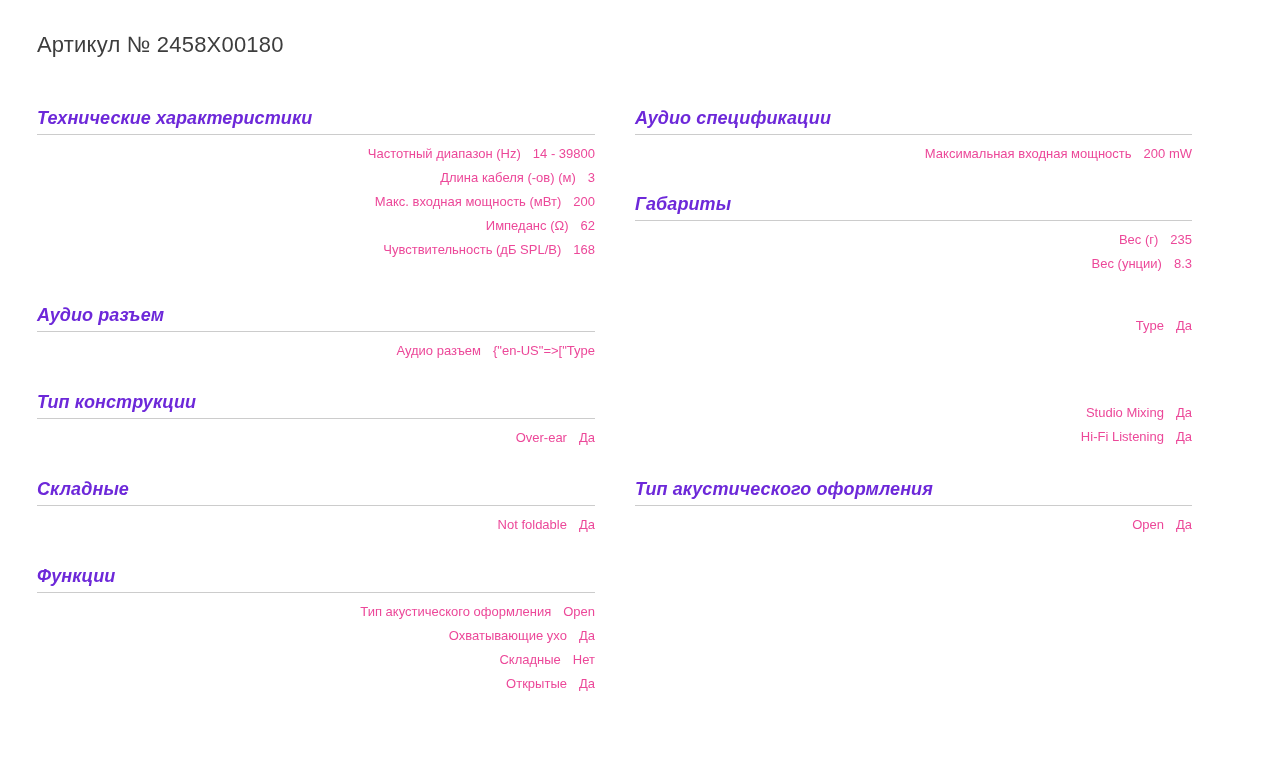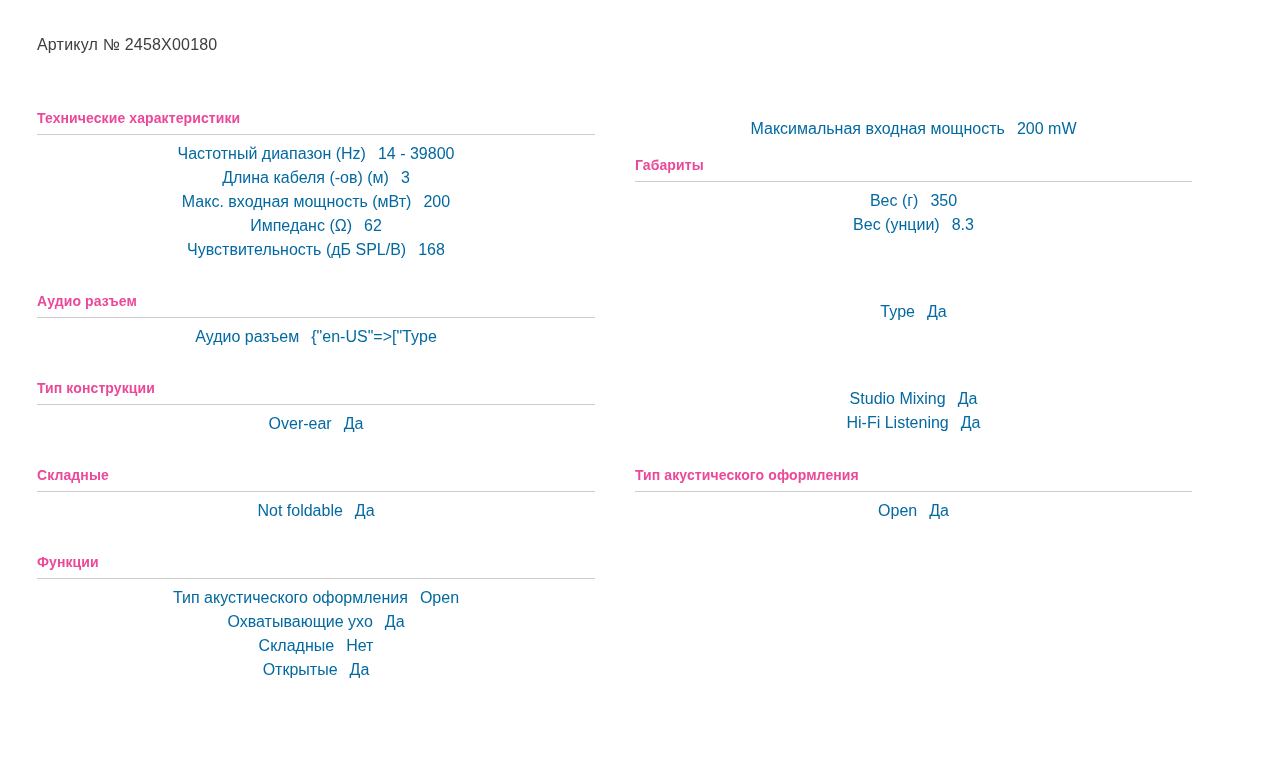--- a/index.html
+++ b/index.html
@@ -13,55 +13,56 @@
     width: 1280px;
     height: 769px;
     overflow: hidden;
   }
   .page {
     padding-left: 37px;
     width: 1232px;
   }
   .page-title {
     margin: 33px 0 0 0;
-    font-size: 16px;
+    font-size: 22px;
     line-height: 24px;
     font-weight: 400;
     color: #3d3d3d;
     letter-spacing: 0.2px;
   }
   .spec-grid {
     margin-top: 53px;
     display: grid;
     grid-template-columns: 558px 557px;
     column-gap: 40px;
     row-gap: 31px;
     align-items: start;
   }
   .spec-cell { min-height: 1px; }
-  .spec-section + .spec-section { margin-top: 16px; }
+  .spec-section + .spec-section { margin-top: 30px; }
   .spec-title {
     margin: 0;
-    font-size: 14px;
+    font-size: 18px;
     line-height: 17px;
     font-weight: 700;
-    color: #ec4899;
+    color: #6d28d9;
     padding-bottom: 7px;
     border-bottom: 1px solid #cccccc;
     letter-spacing: 0.1px;
+    font-style: italic;
   }
   .spec-rows { margin-top: 7px; }
   .spec-row {
     display: flex;
-    justify-content: center;
+    justify-content: flex-end;
     align-items: baseline;
     padding: 5px 0;
-    font-size: 16px;
+    font-size: 13px;
     line-height: 14px;
-    color: #0369a1;
+    color: #ec4899;
   }
   .spec-label { text-align: left; padding-right: 12px; }
   .spec-value { text-align: right; white-space: nowrap; }
 </style>
 </head>
 <body>
 
 <div class="page">
 
   <h1 class="page-title">Артикул № 2458X00180</h1>
@@ -91,33 +92,34 @@
           <div class="spec-row">
             <span class="spec-label">Чувствительность (дБ SPL/В)</span>
             <span class="spec-value">168</span>
           </div>
         </div>
       </section>
     </div>
 
     <div class="spec-cell">
       <section class="spec-section">
+        <h2 class="spec-title">Аудио спецификации</h2>
         <div class="spec-rows">
           <div class="spec-row">
             <span class="spec-label">Максимальная входная мощность</span>
             <span class="spec-value">200 mW</span>
           </div>
         </div>
       </section>
       <section class="spec-section">
         <h2 class="spec-title">Габариты</h2>
         <div class="spec-rows">
           <div class="spec-row">
             <span class="spec-label">Вес (г)</span>
-            <span class="spec-value">350</span>
+            <span class="spec-value">235</span>
           </div>
           <div class="spec-row">
             <span class="spec-label">Вес (унции)</span>
             <span class="spec-value">8.3</span>
           </div>
         </div>
       </section>
     </div>
 
     <div class="spec-cell">

